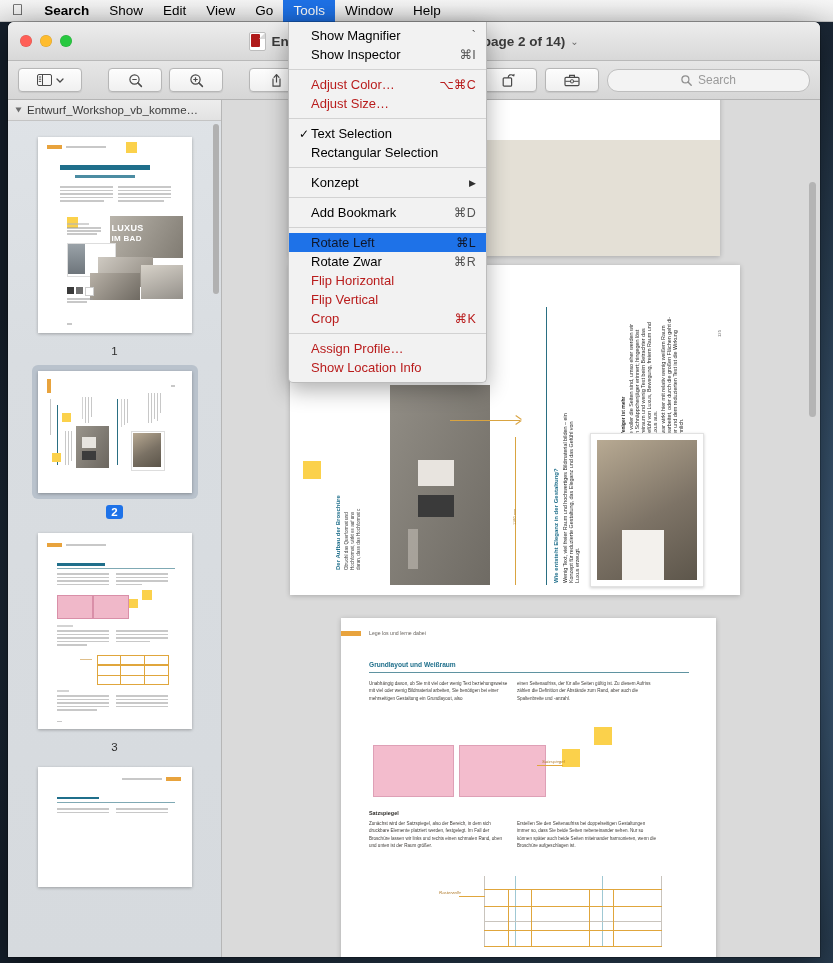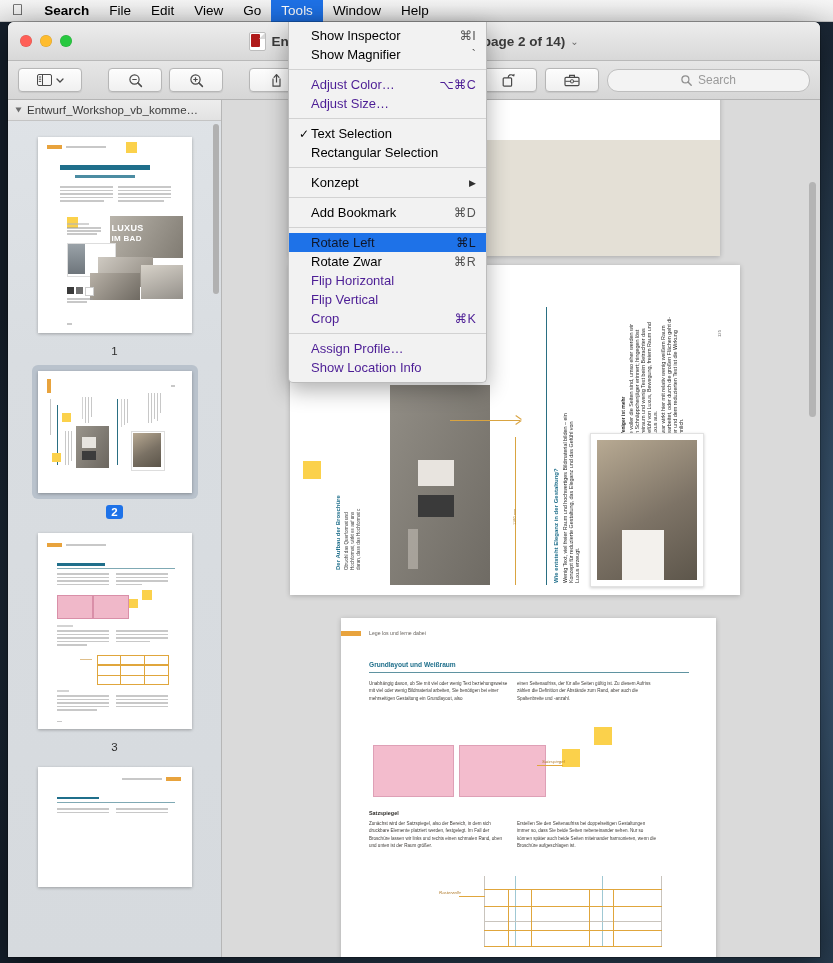--- a/index.html
+++ b/index.html
@@ -189,33 +189,33 @@
   .mi{
     height:19px;display:flex;align-items:center;
     padding:0 10px 0 10px;white-space:nowrap;position:relative;
   }
   .mi .lbl{flex:1;padding-left:12px;}
   .mi .key{color:#555;font-size:12.5px;letter-spacing:.2px;}
   .mi .chk{position:absolute;left:10px;font-size:12px;}
   .mi .sub{font-size:9px;color:#2e2e2e;}
   .mi.sel{background:#1e72e8;}
   .mi.sel .lbl,.mi.sel .key{color:#0f172a;}
-  .mi.dis .lbl,.mi.dis .key{color:#4c1d95;}
+  .mi.dis .lbl,.mi.dis .key{color:#b91c1c;}
   .msep{height:1px;background:#d2d2d2;margin:5px 0;}
 </style>
 </head>
 <body>
 
 <div id="root">
   <div class="desktop"></div>
 
   <div class="menubar">
     <div class="mb-apple"></div>
     <div class="mb-item bold">Search</div>
-    <div class="mb-item">File</div>
+    <div class="mb-item">Show</div>
     <div class="mb-item">Edit</div>
     <div class="mb-item">View</div>
     <div class="mb-item">Go</div>
     <div class="mb-item active">Tools</div>
     <div class="mb-item">Window</div>
     <div class="mb-item">Help</div>
   </div>
 
   <div class="window">
 
@@ -553,26 +553,26 @@
           <div class="gl-o" style="left:118px;top:278px;width:26px;height:.8px;"></div>
           <div class="p3 cap" style="left:98px;top:272px;">Rasterzelle</div>
 
         </div>
       </div>
     </div>
   </div>
 
   <div class="menu">
     <div class="mi">
+      <span class="lbl">Show Magnifier</span>
+      <span class="key">`</span>
+    </div>
+    <div class="mi">
       <span class="lbl">Show Inspector</span>
       <span class="key">⌘I</span>
-    </div>
-    <div class="mi">
-      <span class="lbl">Show Magnifier</span>
-      <span class="key">`</span>
     </div>
     <div class="msep"></div>
     <div class="mi dis">
       <span class="lbl">Adjust Color…</span>
       <span class="key">⌥⌘C</span>
     </div>
     <div class="mi dis">
       <span class="lbl">Adjust Size…</span>
       <span class="key"></span>
     </div>

